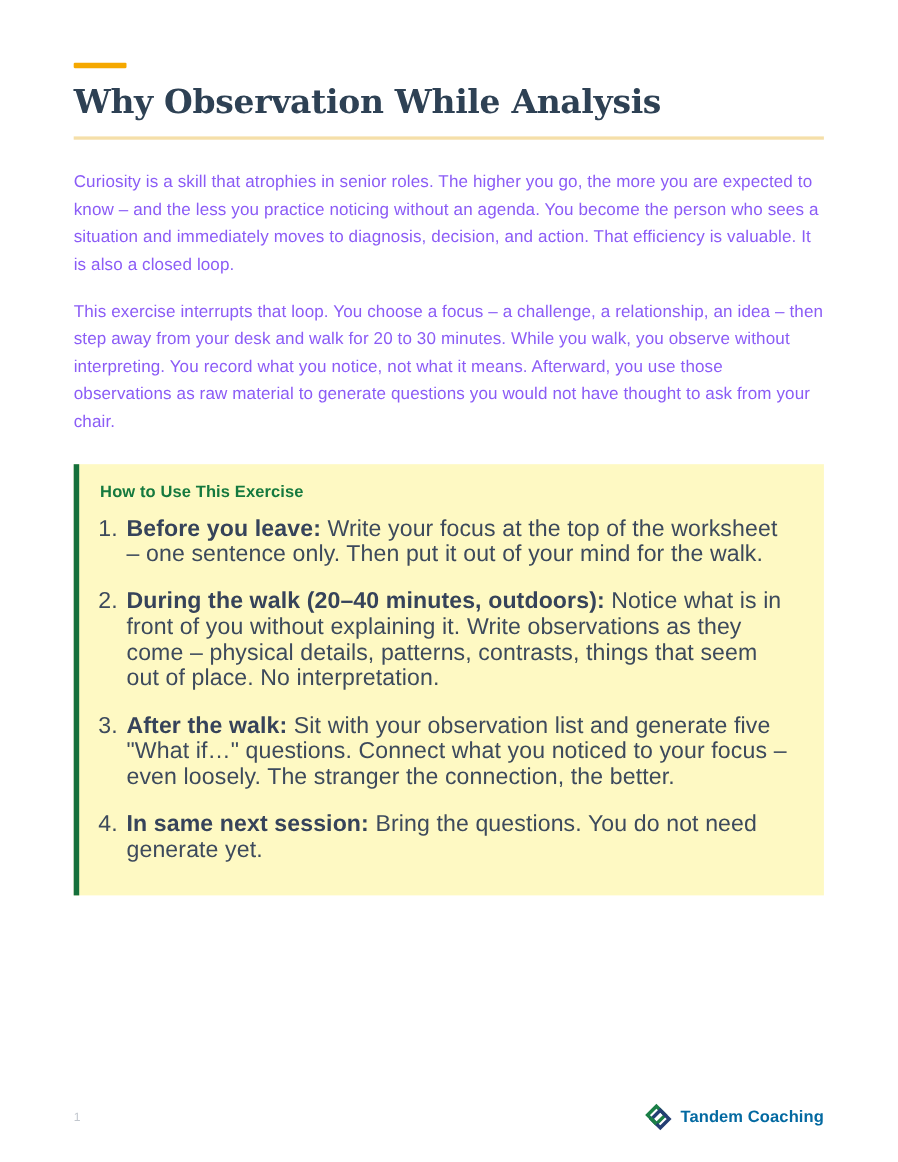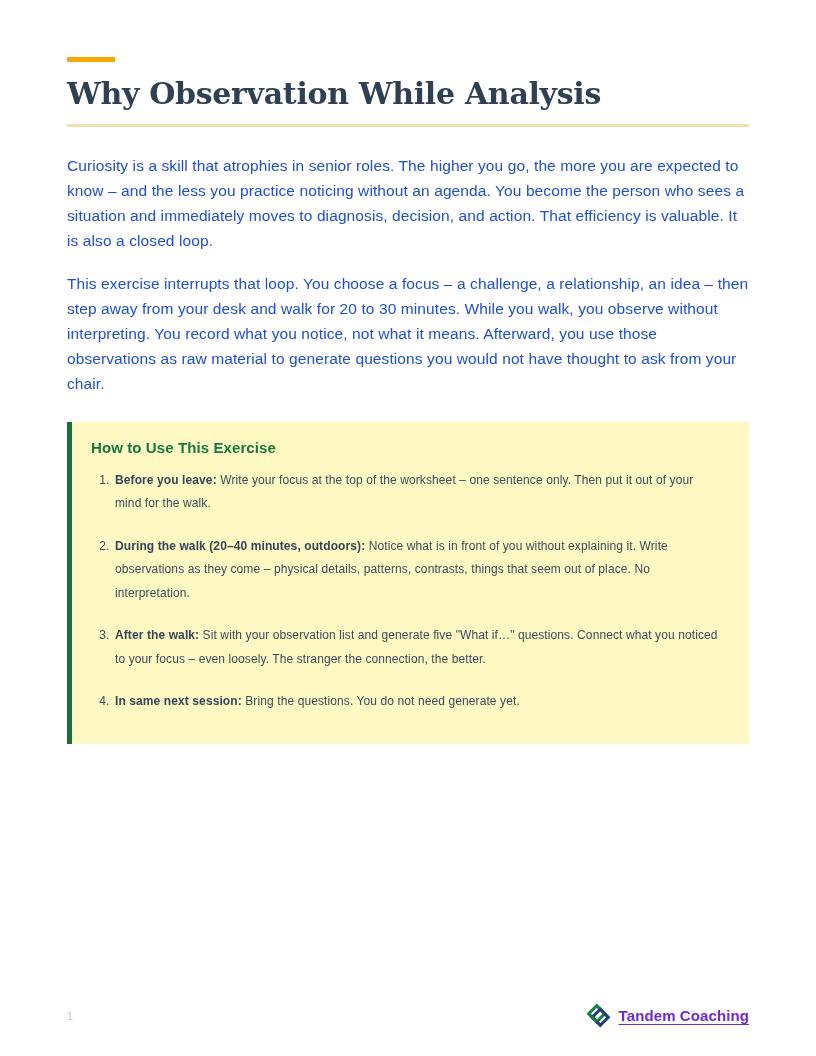--- a/index.html
+++ b/index.html
@@ -33,21 +33,21 @@
     margin-top: 15px;
   }
   .title-rule {
     height: 0;
     border-bottom: 3px solid #f5dfa9;
     margin-top: 12px;
   }
   .intro p {
     font-size: 15.5px;
     line-height: 25px;
-    color: #1d4ed8;
+    color: #8b5cf6;
     margin-top: 26px;
     letter-spacing: 0.1px;
   }
   .intro p + p { margin-top: 18px; }
   .callout {
     margin-top: 26px;
     background: #fef9c3;
     border-left: 5px solid #15703c;
     padding: 17px 26px 13px 19px;
   }
@@ -56,21 +56,21 @@
     font-weight: 700;
     color: #15793e;
     letter-spacing: 0.1px;
   }
   .callout ol {
     margin-top: 13px;
     padding-left: 22px;
     list-style: decimal outside;
   }
   .callout ol li {
-    font-size: 12px;
+    font-size: 21px;
     line-height: 23.5px;
     color: #3d4a5c;
     margin-bottom: 19px;
     padding-left: 2px;
     letter-spacing: 0.1px;
   }
   .callout ol li:last-child { margin-bottom: 17px; }
   .lead { font-weight: 700; color: #36435a; }
   .footer {
     position: absolute;
@@ -86,22 +86,21 @@
     color: #c2c7ce;
   }
   .brand {
     display: flex;
     align-items: center;
     gap: 8px;
   }
   .brand-name {
     font-size: 15px;
     font-weight: 700;
-    color: #6d28d9;
-    text-decoration: underline;
+    color: #0369a1;
     text-decoration-thickness: 1px;
     text-underline-offset: 3px;
     letter-spacing: 0.1px;
   }
 </style>
 </head>
 <body>
 
 <div class="page">
   <div class="content">

